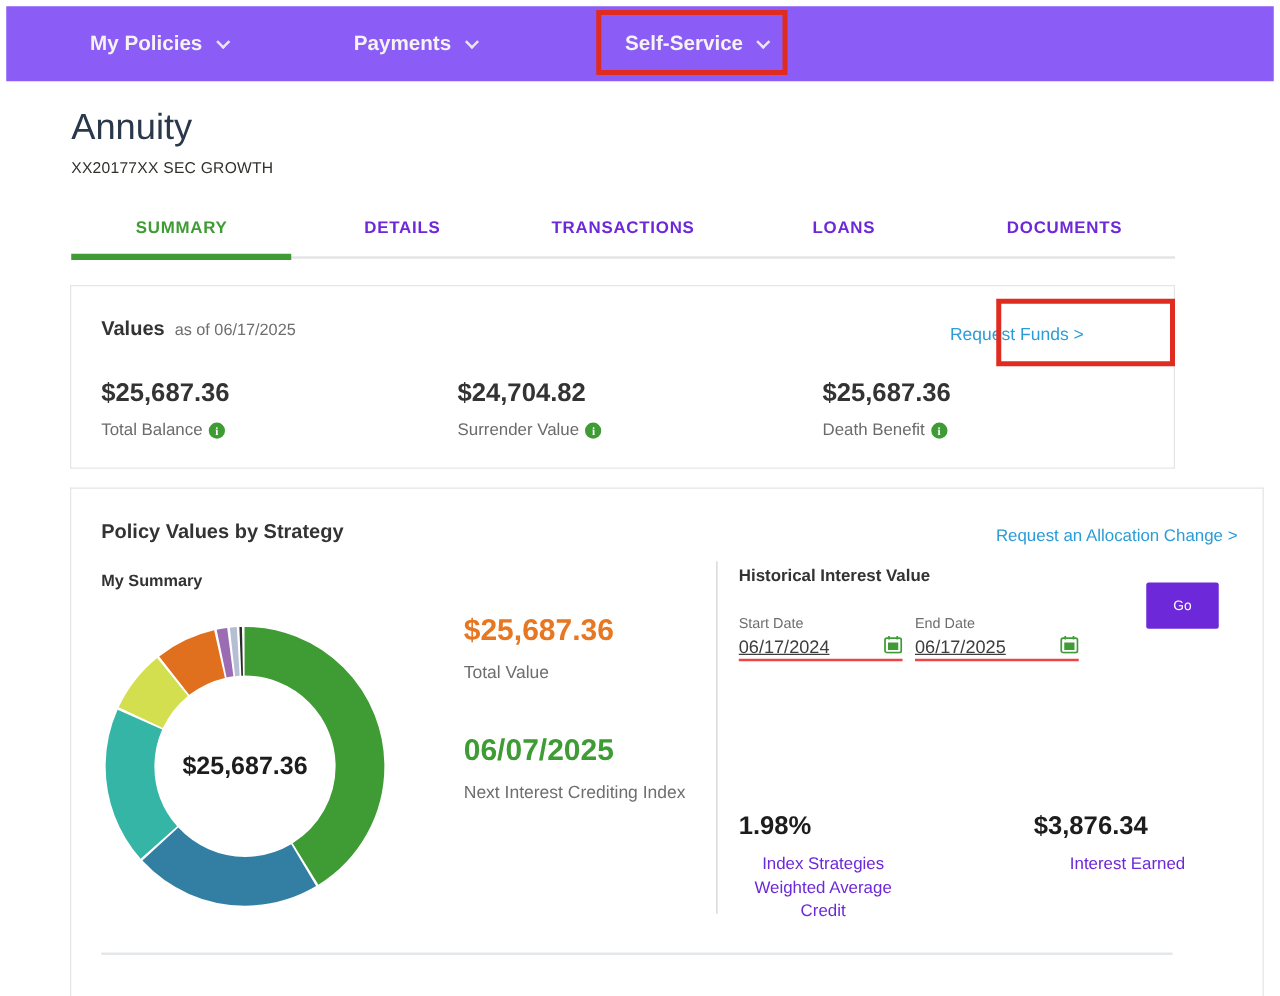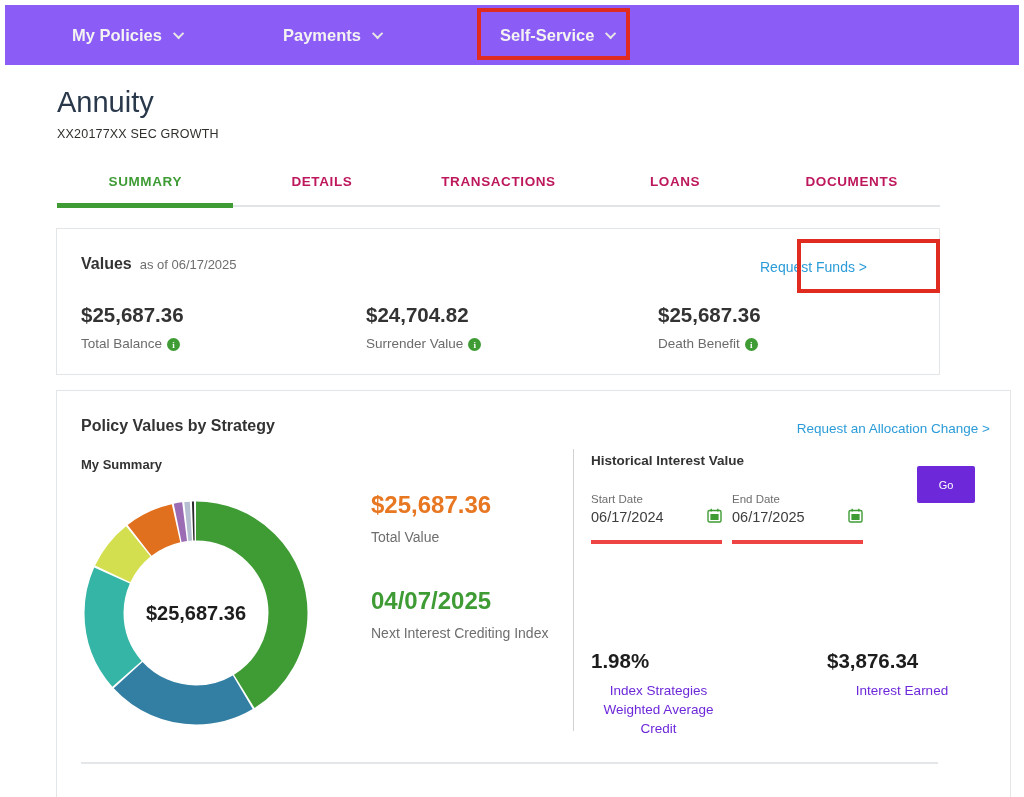--- a/index.html
+++ b/index.html
@@ -33,21 +33,21 @@
   .anno-requestfunds { left: 797px; top: 239px; width: 143px; height: 54px; }
 
   
   .page-title { position: absolute; left: 57px; top: 86px; font-size: 29px; color: #29384a; font-weight: normal; }
   .page-subtitle { position: absolute; left: 57px; top: 127px; font-size: 12.5px; color: #31302c; letter-spacing: 0.2px; }
 
   
   .tabs { position: absolute; left: 57px; top: 168px; width: 883px; display: flex; }
   .tab {
     flex: 1; text-align: center; font-size: 13.5px; font-weight: bold; letter-spacing: 0.6px;
-    color: #be185d; padding: 6px 0 16px 0; cursor: pointer;
+    color: #6d28d9; padding: 6px 0 16px 0; cursor: pointer;
   }
   .tab.active { color: #3f9c35; }
   .tab-track { position: absolute; left: 57px; top: 205px; width: 883px; height: 2px; background: #e2e5e8; }
   .tab-indicator { position: absolute; left: 57px; top: 203px; width: 176px; height: 5px; background: #3f9c35; }
 
   
   .card { position: absolute; background: #fff; border: 1px solid #e2e6e9; }
   .card-values { left: 56px; top: 228px; width: 884px; height: 147px; }
   .card-strategy { left: 56px; top: 390px; width: 955px; height: 407px; border-bottom: none; }
 
@@ -82,23 +82,24 @@
   .sub-label { font-size: 14px; color: #6e6e6e; margin-top: 10px; }
 
   .v-divider { position: absolute; left: 516px; top: 58px; width: 1px; height: 282px; background: #cfd3d6; }
 
   .col-right { position: absolute; left: 534px; top: 62px; width: 336px; }
   .hist-title { font-size: 13.5px; font-weight: bold; color: #333; }
   .date-row { position: absolute; top: 40px; left: 0; display: flex; }
   .date-field { width: 131px; margin-right: 10px; }
   .date-label { font-size: 11.5px; color: #6e6e6e; }
   .date-value {
-    margin-top: 3px; padding-bottom: 14px; border-bottom: 4px solid #ef4444;
+    margin-top: 3px; padding-bottom: 0; border-bottom: 2px solid #ef4444;
     font-size: 14.5px; color: #3d3d3d; display: flex; align-items: center; justify-content: space-between;
     cursor: text;
+    text-decoration: underline;
   }
   .cal-icon { display: inline-block; cursor: pointer; }
   .go-button {
     position: absolute; left: 326px; top: 13px; width: 58px; height: 37px;
     background: #6d28d9; color: #fff; font-weight: normal; font-size: 11px;
     border: none; border-radius: 2px; cursor: pointer;
   }
   .stat { position: absolute; top: 196px; }
   .stat .sv { font-size: 20.5px; font-weight: bold; color: #1d1d1d; }
   .stat .sl { margin-top: 8px; font-size: 13.5px; color: #6d28d9; line-height: 19px; text-align: center; }
@@ -191,21 +192,21 @@
             <circle cx="114" cy="114" r="92" fill="none" stroke="#b6bfd2" stroke-width="39" pathLength="100" stroke-dasharray="0.8 99.2" stroke-dashoffset="-98.3"></circle>
             <circle cx="114" cy="114" r="92" fill="none" stroke="#2b2b2b" stroke-width="39" pathLength="100" stroke-dasharray="0.3 99.7" stroke-dashoffset="-99.39999999999999"></circle>
           </g>
         </svg>
       <div class="donut-center">$25,687.36</div>
     </div>
 
     <div class="col-mid">
       <div class="big-orange">$25,687.36</div>
       <div class="sub-label">Total Value</div>
-      <div class="big-green">04/07/2025</div>
+      <div class="big-green">06/07/2025</div>
       <div class="sub-label">Next Interest Crediting Index</div>
     </div>
 
     <div class="v-divider"></div>
 
     <div class="col-right">
       <div class="hist-title">Historical Interest Value</div>
 
       <div class="date-row">
         <div class="date-field">

